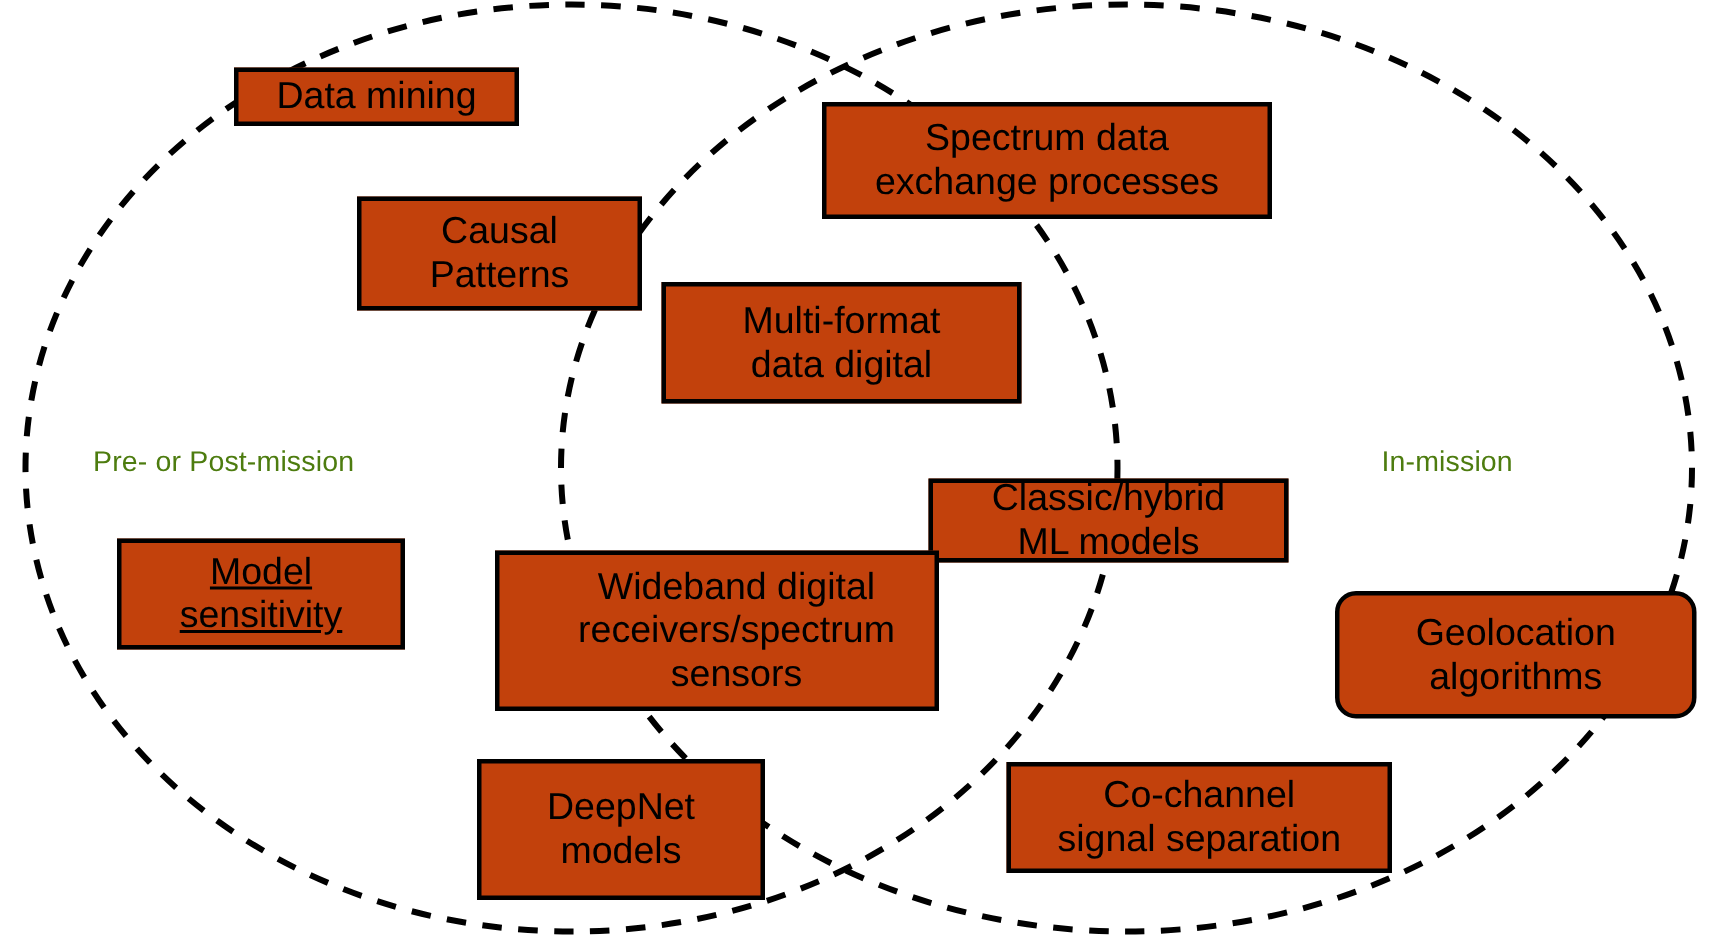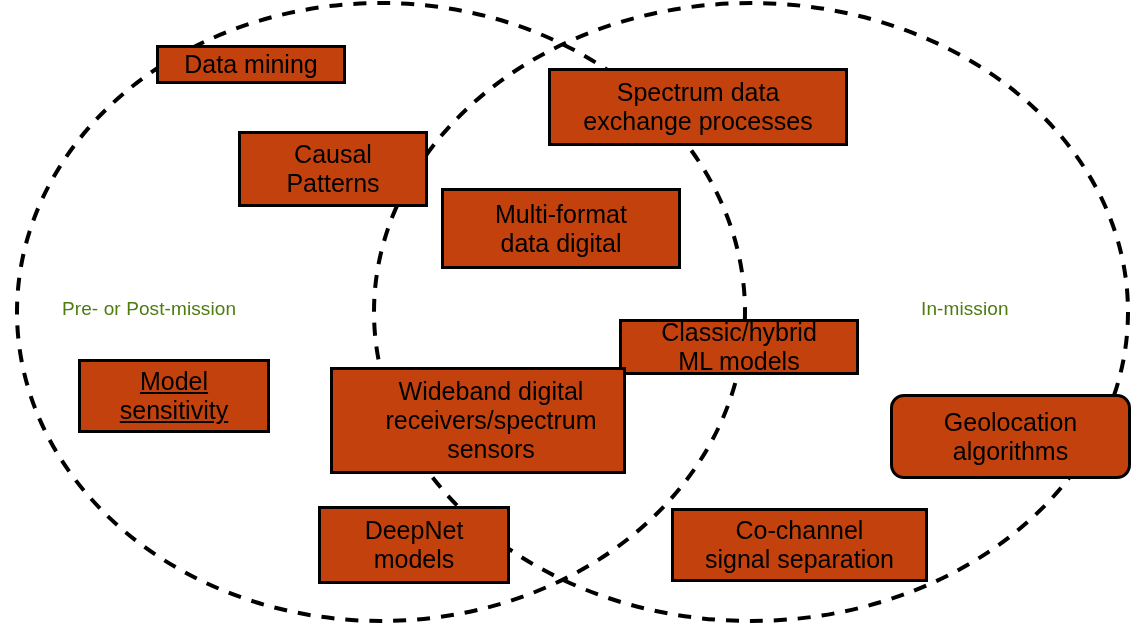--- a/index.html
+++ b/index.html
@@ -68,18 +68,18 @@
 data digital</div>
   <div class="node-box" id="node-4" style="left: 619px; top: 279px; width: 240px; height: 56px; margin-top: 40px;">Classic/hybrid
 ML models</div>
   <div class="node-box" id="node-5" style="left: 78px; top: 359px; width: 192px; height: 74px; text-decoration: underline;">Model
 sensitivity</div>
   <div class="node-box" id="node-6" style="left: 330px; top: 367px; width: 296px; height: 107px; padding-left: 32px;">Wideband digital
 receivers/spectrum
 sensors</div>
   <div class="node-box" id="node-7" style="left: 890px; top: 394px; width: 241px; height: 85px; border-radius: 14px;">Geolocation
 algorithms</div>
-  <div class="node-box" id="node-8" style="left: 318px; top: 506px; width: 192px; height: 78px;">DeepNet
+  <div class="node-box" id="node-8" style="left: 318px; top: 506px; width: 192px; height: 94px;">DeepNet
 models</div>
   <div class="node-box" id="node-9" style="left: 671px; top: 508px; width: 257px; height: 74px;">Co-channel
 signal separation</div>
 
 </div>
 
 </body></html>

